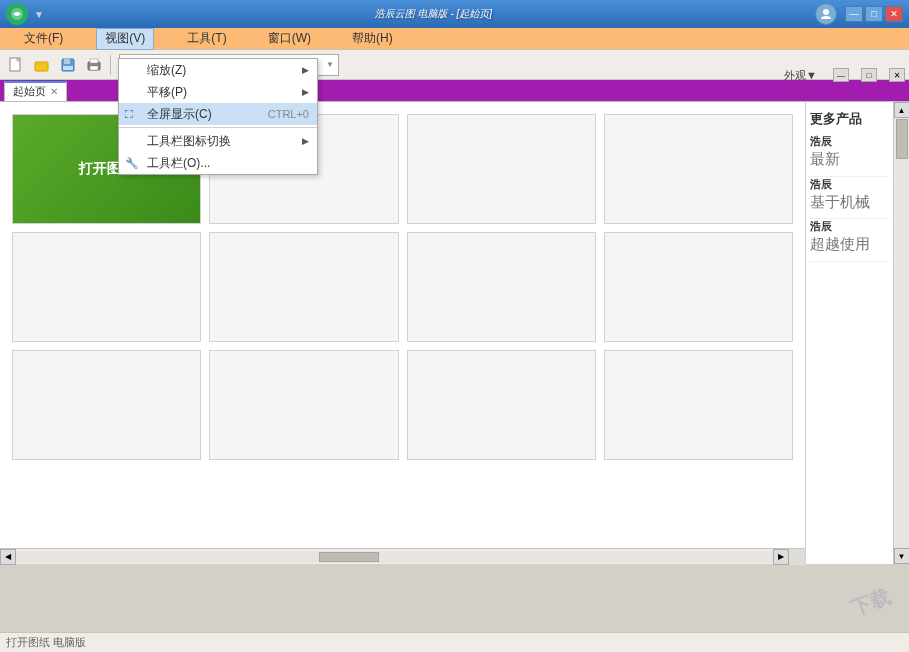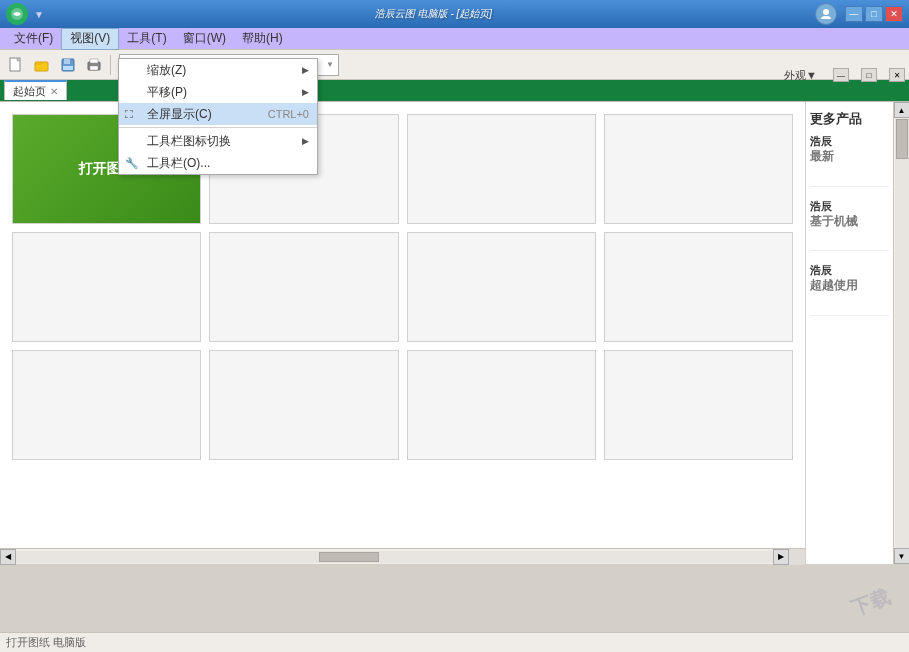--- a/index.html
+++ b/index.html
@@ -78,26 +78,27 @@
       border: 1px solid #5588bb;
       display: flex;
       align-items: center;
       justify-content: center;
       cursor: pointer;
       margin-right: 8px;
     }
 
     
     .menu-bar {
-      background: #c4b5fd;
+      background: #fdba74;
       height: 22px;
       display: flex;
       align-items: center;
-      padding: 0 6px;
+      padding: 0 16px;
       border-bottom: 1px solid #c8c4bc;
+      gap: 25px;
     }
     .menu-item {
       padding: 2px 8px;
       cursor: pointer;
       color: #333;
       font-size: 12px;
       height: 22px;
       display: flex;
       align-items: center;
     }
@@ -166,24 +167,24 @@
       border: 1px solid #aaa;
       display: flex;
       align-items: center;
       justify-content: center;
       font-size: 8px;
       cursor: pointer;
     }
 
     
     .tab-bar {
-      background: #15803d;
+      background: #a21caf;
       height: 22px;
       display: flex;
-      align-items: flex-start;
+      align-items: center;
       padding: 0 4px;
       border-bottom: 1px solid #c0bbb4;
     }
     .tab {
       height: 20px;
       padding: 0 8px;
       background: #e0ddd8;
       border: 1px solid #c0bbb4;
       border-bottom: none;
       display: flex;
@@ -245,34 +246,33 @@
       padding: 8px 4px;
     }
     .right-panel-title {
       font-size: 13px;
       font-weight: bold;
       color: #333;
       margin-bottom: 6px;
       white-space: nowrap;
     }
     .product-item {
-      margin-bottom: 12px;
+      margin-bottom: 0;
       border-bottom: 1px solid #eee;
-      padding-bottom: 21px;
+      padding-bottom: 7px;
     }
     .product-name {
       font-size: 11px;
       font-weight: bold;
       color: #333;
     }
     .product-desc {
-      font-size: 12px;
+      font-size: 15px;
       color: #777;
       line-height: 1.3;
-      font-weight: bold;
     }
 
     
     .v-scrollbar {
       width: 16px;
       background: #f0ede8;
       border-left: 1px solid #c8c4bc;
       display: flex;
       flex-direction: column;
       align-items: center;

